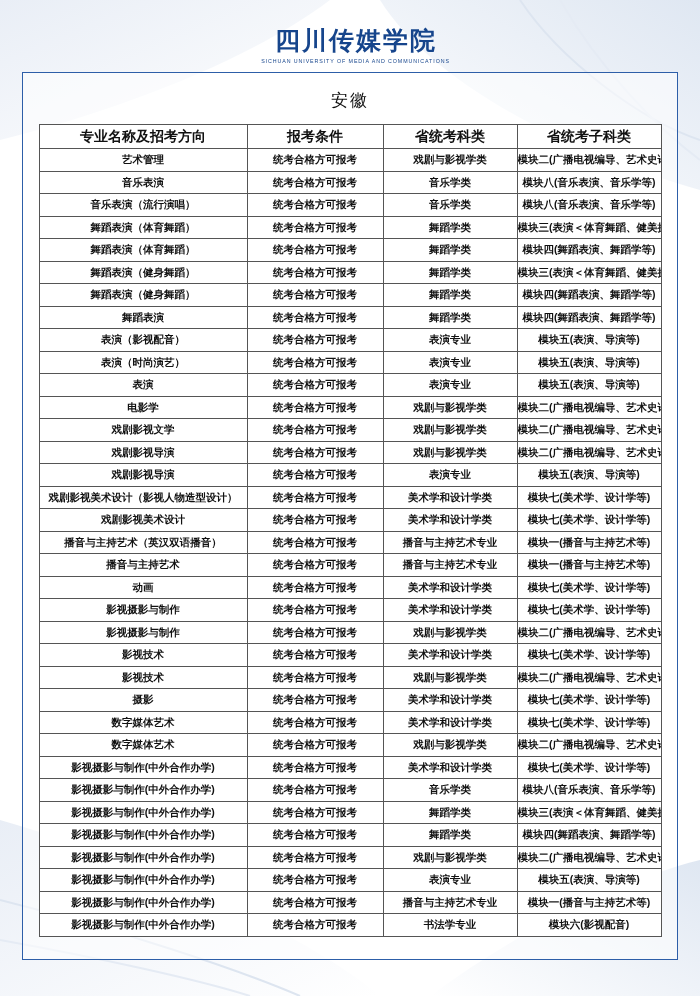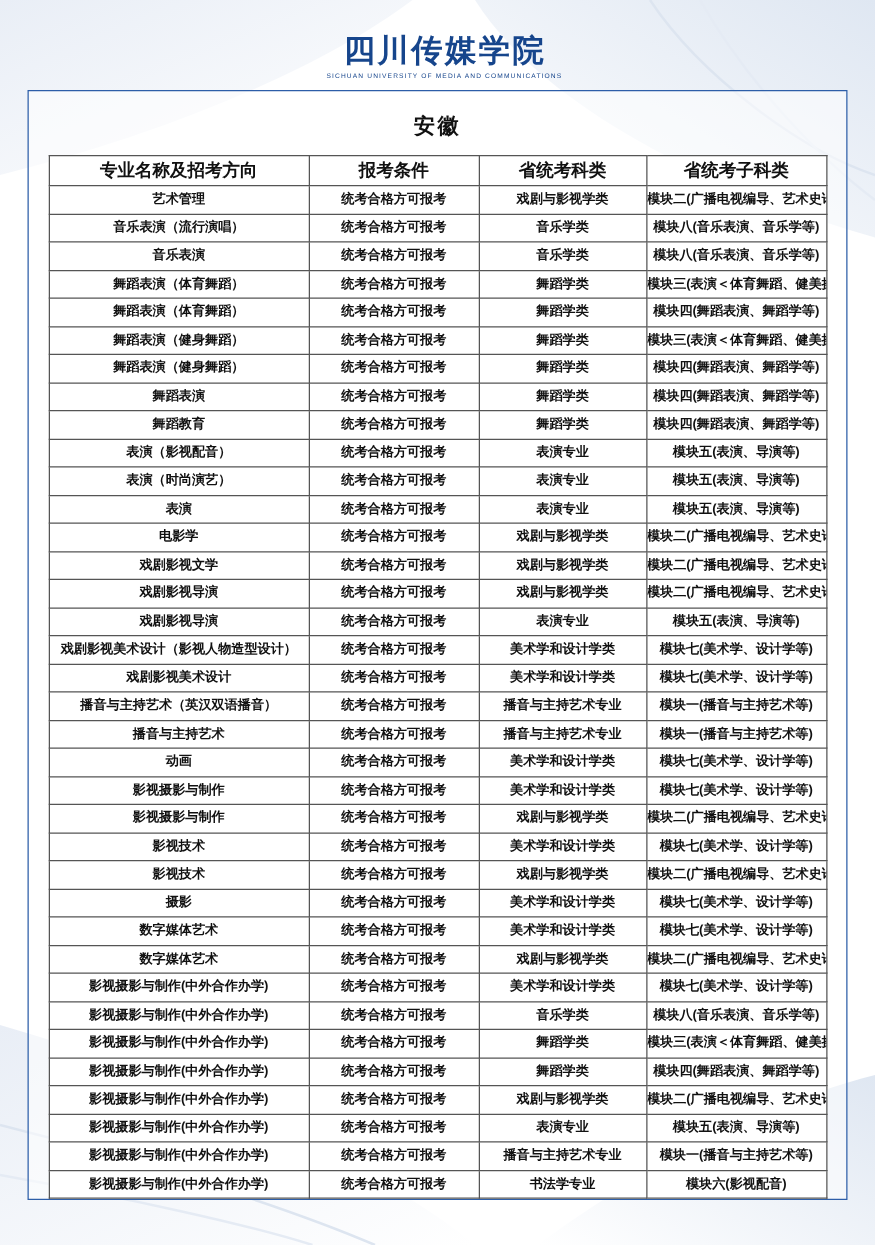--- a/index.html
+++ b/index.html
@@ -76,21 +76,21 @@
     height: 888px;
     border: 1.5px solid #2d5ea8;
     box-sizing: border-box;
     background: rgba(255,255,255,0.55);
   }
 
   .province-title {
     text-align: center;
     font-family: "DejaVu Sans", "Liberation Sans", sans-serif;
     font-size: 17px;
-    font-weight: bold;
+    font-weight: normal;
     color: #111;
     margin-top: 16px;
     margin-bottom: 12px;
     letter-spacing: 2px;
   }
 
   table.data {
     border-collapse: collapse;
     width: 622px;
     margin: 0 auto;
@@ -179,27 +179,27 @@
         </tr>
       </thead>
       <tbody>
           <tr>
             <td>艺术管理</td>
             <td>统考合格方可报考</td>
             <td>戏剧与影视学类</td>
             <td>模块二(广播电视编导、艺术史论等)</td>
           </tr>
           <tr>
-            <td>音乐表演（流行演唱）</td>
+            <td>音乐表演</td>
             <td>统考合格方可报考</td>
             <td>音乐学类</td>
             <td>模块八(音乐表演、音乐学等)</td>
           </tr>
           <tr>
-            <td>音乐表演</td>
+            <td>音乐表演（流行演唱）</td>
             <td>统考合格方可报考</td>
             <td>音乐学类</td>
             <td>模块八(音乐表演、音乐学等)</td>
           </tr>
           <tr>
             <td>舞蹈表演（体育舞蹈）</td>
             <td>统考合格方可报考</td>
             <td>舞蹈学类</td>
             <td class="shrink">模块三(表演＜体育舞蹈、健美操＞等)</td>
           </tr>
@@ -216,26 +216,20 @@
             <td class="shrink">模块三(表演＜体育舞蹈、健美操＞等)</td>
           </tr>
           <tr>
             <td>舞蹈表演（健身舞蹈）</td>
             <td>统考合格方可报考</td>
             <td>舞蹈学类</td>
             <td>模块四(舞蹈表演、舞蹈学等)</td>
           </tr>
           <tr>
             <td>舞蹈表演</td>
-            <td>统考合格方可报考</td>
-            <td>舞蹈学类</td>
-            <td>模块四(舞蹈表演、舞蹈学等)</td>
-          </tr>
-          <tr>
-            <td>舞蹈教育</td>
             <td>统考合格方可报考</td>
             <td>舞蹈学类</td>
             <td>模块四(舞蹈表演、舞蹈学等)</td>
           </tr>
           <tr>
             <td>表演（影视配音）</td>
             <td>统考合格方可报考</td>
             <td>表演专业</td>
             <td>模块五(表演、导演等)</td>
           </tr>

